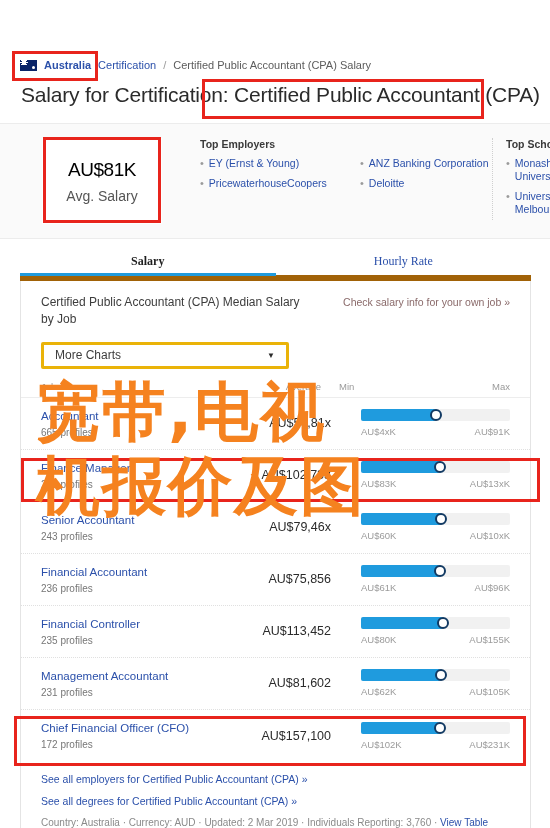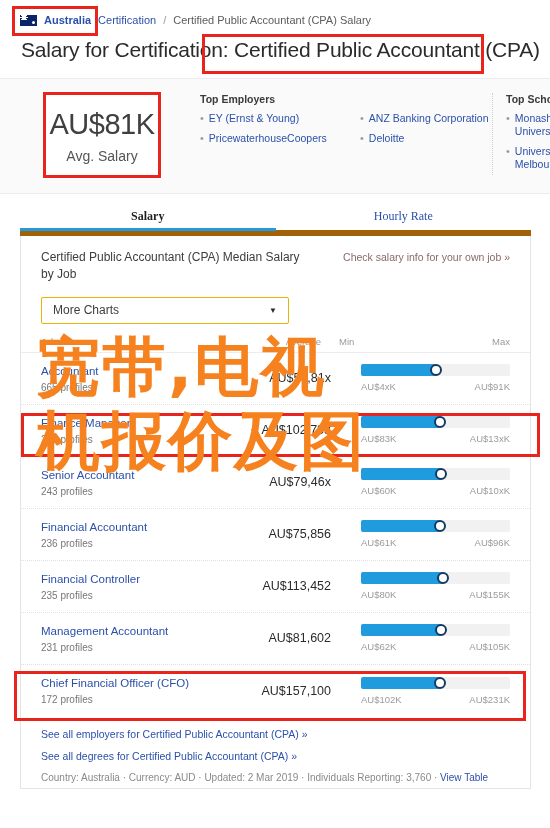--- a/index.html
+++ b/index.html
@@ -2,21 +2,21 @@
 <html><head>
 <meta charset="utf-8">
 <style>
   * { box-sizing: border-box; margin: 0; padding: 0; }
   html, body {
     width: 550px; height: 828px;
     background: #fff;
     font-family: "Liberation Sans", sans-serif;
     overflow: hidden;
   }
-  .page { position: relative; width: 550px; height: 748px; background: #ffffff; }
+  .page { position: relative; width: 550px; height: 748px; background: #ffffff; margin-top: 45px; }
 
   
   .breadcrumb {
     position: absolute; top: 14px; left: 20px;
     display: flex; align-items: center; gap: 7px;
     font-size: 11px; white-space: nowrap;
   }
   .flag {
     display: inline-block; width: 17px; height: 11px;
     background: #0a2468; position: relative; vertical-align: middle;
@@ -52,21 +52,21 @@
   .hero {
     position: absolute; top: 78px; left: 0; width: 550px; height: 116px;
     background: #fafafa; border-top: 1px solid #ececec; border-bottom: 1px solid #ececec;
   }
   .avg-box {
     position: absolute; top: 14px; left: 42px;
     width: 120px; height: 86px;
     display: flex; flex-direction: column; align-items: center; justify-content: center;
     background: #fff;
   }
-  .avg-value { font-size: 29px; color: #404040; letter-spacing: -0.5px; }
+  .avg-value { font-size: 19px; color: #000000; letter-spacing: -0.5px; }
   .avg-label { font-size: 14px; color: #555; margin-top: 7px; }
 
   .col-block { position: absolute; top: 14px; font-size: 11px; }
   .col-head { font-weight: bold; color: #3a3a3a; margin-bottom: 7px; font-size: 10.5px; }
   .bullets { display: flex; gap: 0px; }
   .bullet-col { display: flex; flex-direction: column; gap: 7px; }
   .bullet {
     display: flex; align-items: flex-start; gap: 5px;
     color: #2b50aa; font-size: 10.5px; line-height: 1.25;
   }
@@ -99,21 +99,21 @@
     background: #fff; border: 1px solid #e4e4e4; border-top: none;
   }
   .card-head { padding: 13px 20px 0 20px; position: relative; }
   .card-title { font-size: 12px; color: #3d3d3d; line-height: 1.45; max-width: 260px; }
   .own-job-link {
     position: absolute; right: 20px; top: 15px;
     font-size: 10.5px; color: #8a6a6a; text-decoration: none; white-space: nowrap;
   }
   .more-charts {
     margin: 13px 0 0 20px; width: 248px; height: 27px;
-    border: 1px solid #eab308; border-radius: 2px; background: #fff;
+    border: 3px solid #eab308; border-radius: 2px; background: #fff;
     display: flex; align-items: center; justify-content: space-between;
     padding: 0 11px; font-size: 12px; color: #3d3d3d; cursor: pointer;
   }
   .caret { font-size: 8px; color: #2b2b2b; }
 
   
   .chart-head {
     display: flex; align-items: flex-end;
     padding: 12px 20px 5px 20px;
     font-size: 9.5px; color: #9a9a9a;

